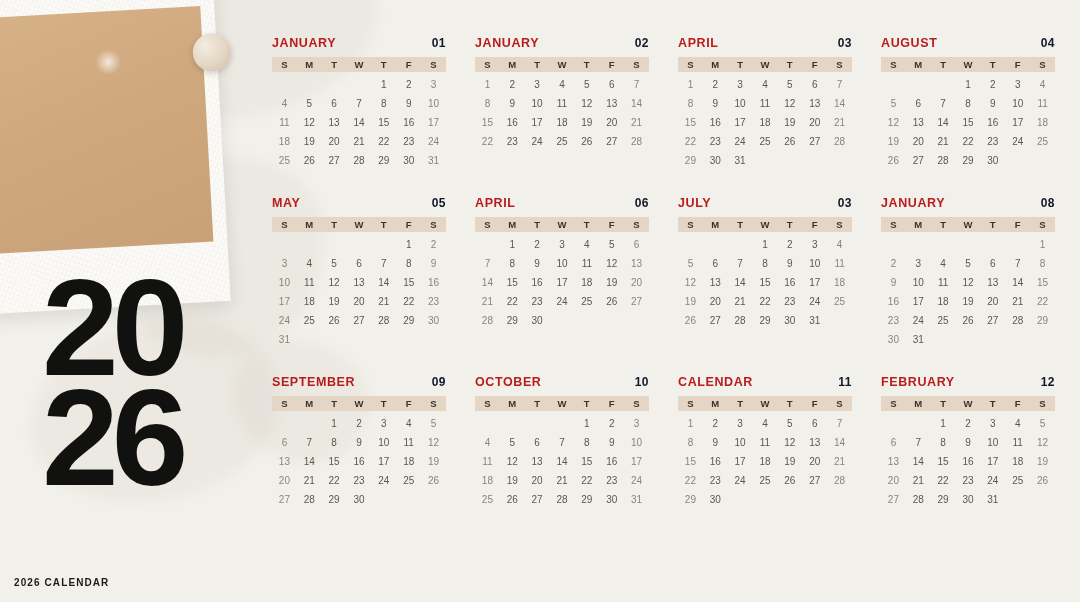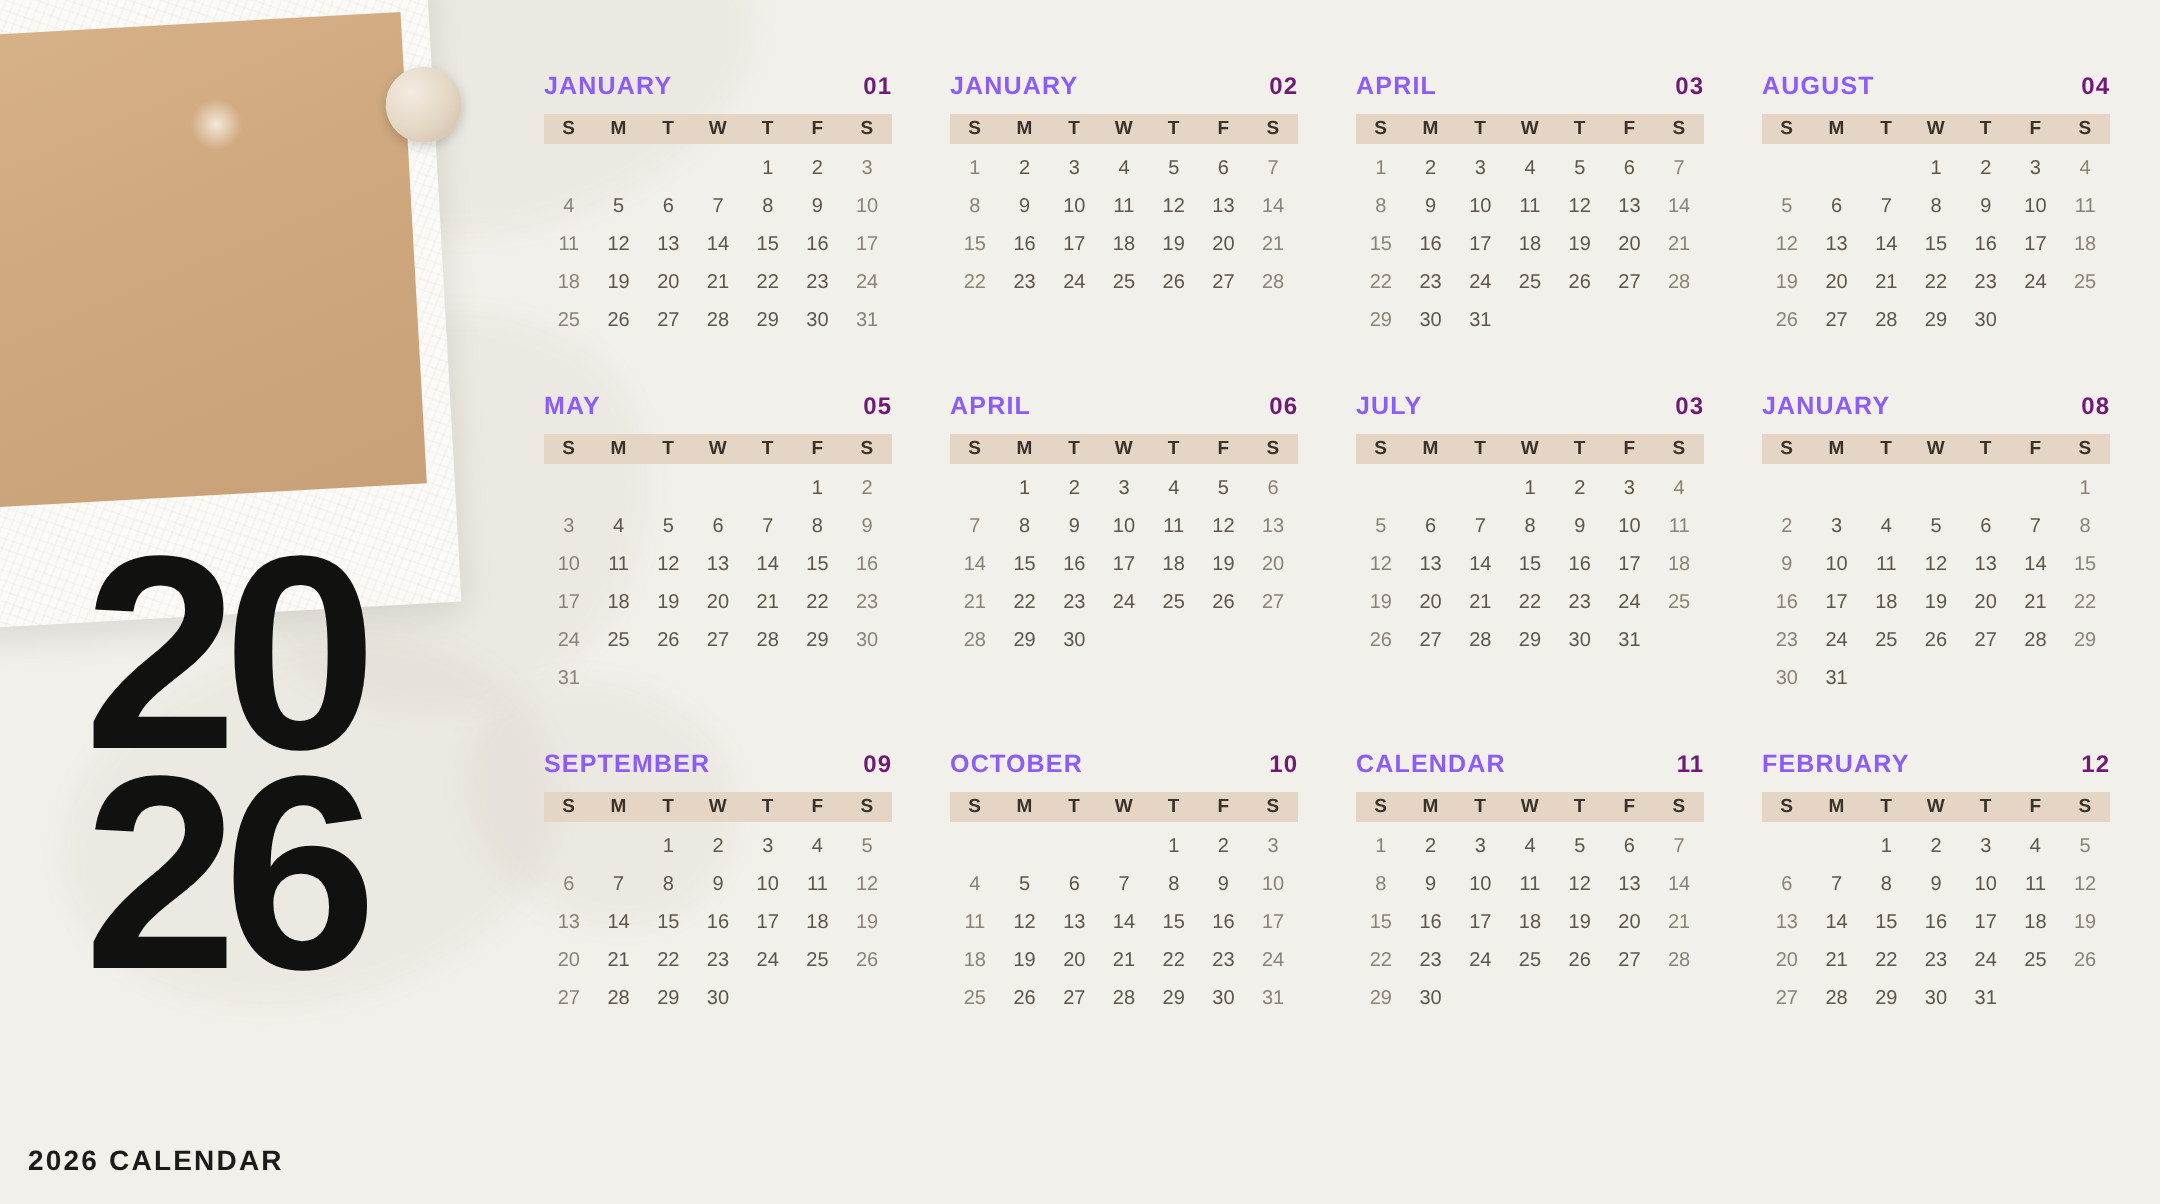--- a/index.html
+++ b/index.html
@@ -90,21 +90,21 @@
     color: #111110;
     z-index: 5;
   }
   .year div { display: block; }
 
   
   .footer {
     position: absolute;
     left: 14px;
     bottom: 14px;
-    font-size: 14px;
+    font-size: 10px;
     font-weight: 700;
     letter-spacing: 1.1px;
     color: #1b1b19;
   }
 
   
   .cal-area {
     position: absolute;
     left: 272px;
     top: 36px;
@@ -118,27 +118,27 @@
   .month-head {
     display: flex;
     align-items: baseline;
     justify-content: space-between;
     margin-bottom: 7px;
   }
   .month-name {
     font-size: 12.5px;
     font-weight: 700;
     letter-spacing: 0.6px;
-    color: #8b5cf6;
+    color: #b91c1c;
   }
   .month-num {
     font-size: 12px;
     font-weight: 700;
     letter-spacing: 0.5px;
-    color: #701a75;
+    color: #0f172a;
   }
   .dow-row {
     display: grid;
     grid-template-columns: repeat(7, 1fr);
     background: #e4d5c4;
     padding: 2px 0;
   }
   .dow {
     text-align: center;
     font-size: 9.5px;

